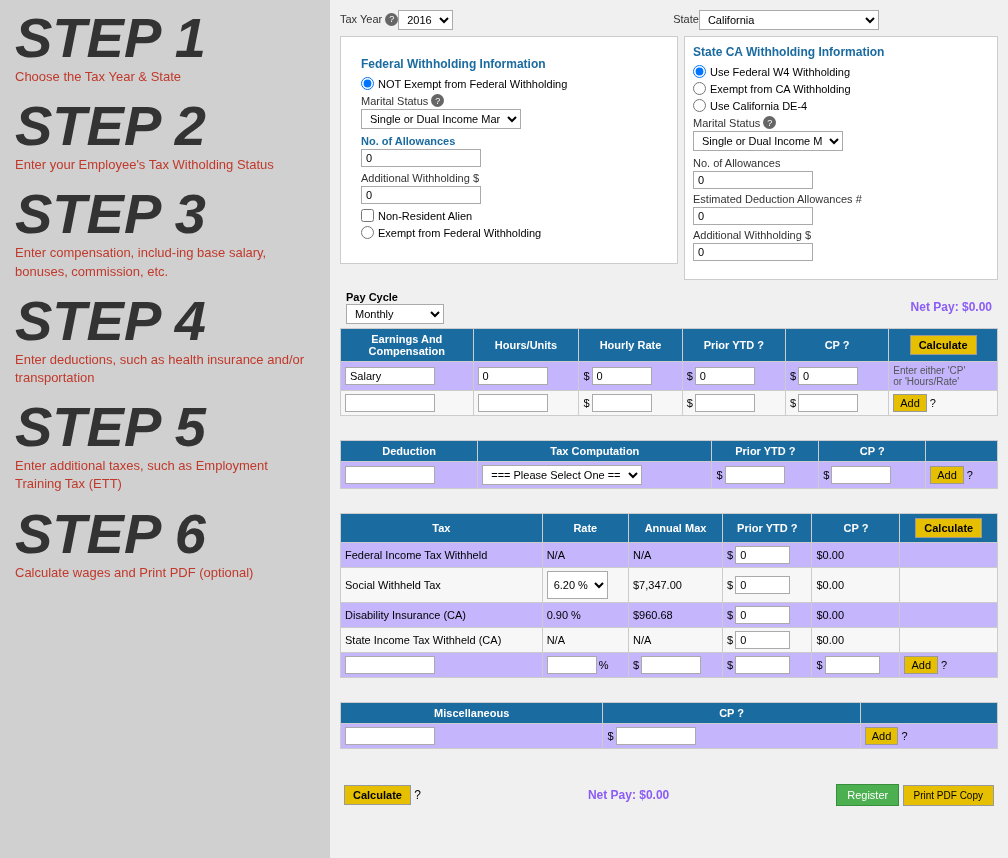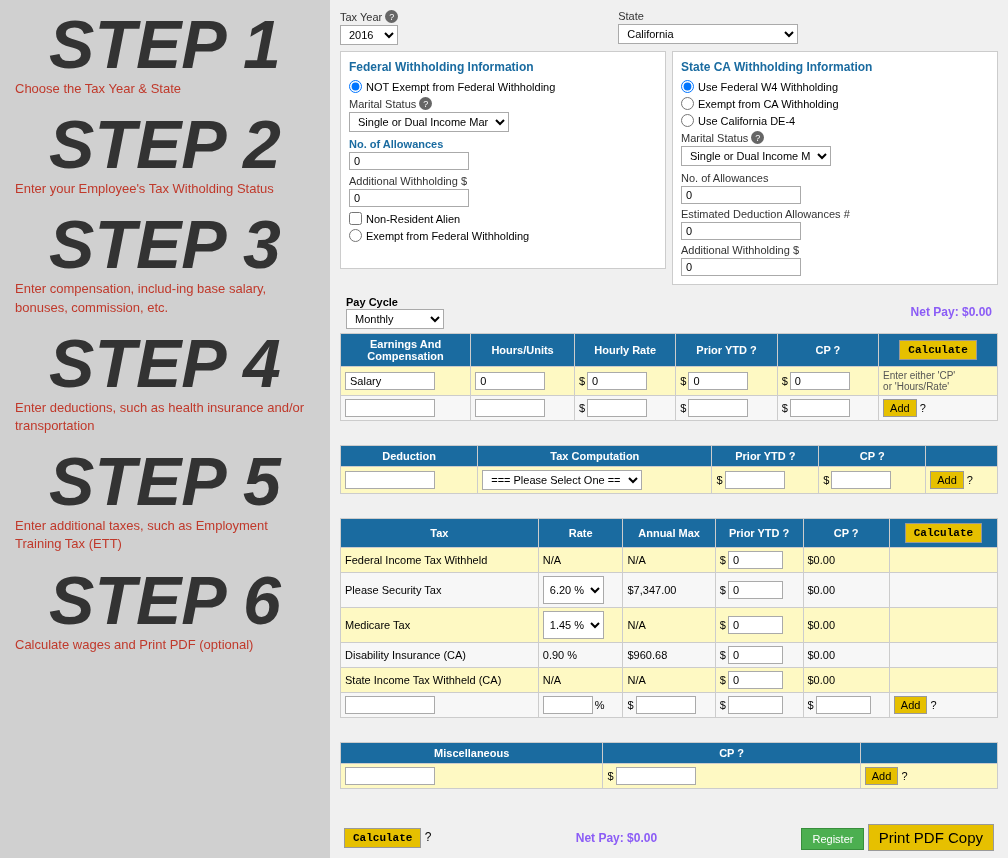--- a/index.html
+++ b/index.html
@@ -8,27 +8,26 @@
     .container { display: flex; width: 1008px; min-height: 858px; }
 
     
     .sidebar {
       width: 330px;
       background: #d0d0d0;
       padding: 10px 15px;
       flex-shrink: 0;
     }
     .step-heading {
-      font-size: 68px;
+      font-size: 56px;
       font-weight: bold;
       color: #333;
       font-style: italic;
       line-height: 1;
       margin-bottom: 2px;
-      text-align: center;
     }
     .step-desc {
       color: #c0392b;
       font-size: 13px;
       margin-bottom: 12px;
       line-height: 1.4;
     }
 
     
     .content {
@@ -75,21 +74,21 @@
       align-items: center;
       gap: 4px;
       margin-bottom: 4px;
       font-size: 11px;
     }
 
     
     .federal-section {
       border: 1px solid #ccc;
       background: #fff;
-      padding: 8px;
+      padding: 20px;
       margin-bottom: 16px;
     }
     .marital-row { margin-bottom: 6px; }
     .allowances-label {
       color: #1a6ba0;
       font-weight: bold;
       font-size: 11px;
     }
     .checkbox-row {
       display: flex;
@@ -133,21 +132,21 @@
       color: #fff;
       padding: 4px 6px;
       font-size: 11px;
       text-align: center;
       border: 1px solid #ccc;
     }
     .calc-table td {
       border: 1px solid #ccc;
       padding: 3px 4px;
       font-size: 11px;
-      background: #fef9c3;
+      background: #c4b5fd;
       vertical-align: middle;
     }
     .calc-table tr:nth-child(even) td { background: #f7f7f7; }
 
     .yellow-input {
       background: #ffffcc;
       border: 1px solid #ccc;
       width: 100%;
       padding: 2px 4px;
       font-size: 11px;
@@ -172,42 +171,41 @@
       white-space: nowrap;
     }
 
     .btn-calculate {
       background: #e6c000;
       border: 1px solid #999;
       padding: 3px 8px;
       font-size: 11px;
       font-weight: bold;
       cursor: pointer;
-      font-family: Liberation Mono, monospace;
     }
     .btn-add {
       background: #e6c000;
       border: 1px solid #999;
       padding: 2px 6px;
       font-size: 11px;
       cursor: pointer;
     }
     .btn-register {
       background: #4caf50;
       color: #fff;
       border: 1px solid #388e3c;
       padding: 4px 10px;
       font-size: 11px;
       cursor: pointer;
     }
     .btn-print {
       background: #e6c000;
       border: 1px solid #999;
       padding: 4px 10px;
-      font-size: 15px;
+      font-size: 10px;
       cursor: pointer;
     }
 
     .bottom-bar {
       display: flex;
       justify-content: space-between;
       align-items: center;
       padding: 6px 4px;
       background: #f0f0f0;
       margin-top: 29px;
@@ -217,21 +215,21 @@
       margin-bottom: 24px;
     }
 
     .top-fields-row {
       display: flex;
       gap: 20px;
       margin-bottom: 6px;
     }
     .top-field-group {
       display: flex;
-      flex-direction: column;
+      flex-direction: row;
     }
 
     .two-panel {
       display: flex;
       gap: 6px;
       margin-bottom: 6px;
     }
     .panel-half {
       flex: 1;
     }
@@ -536,44 +534,27 @@
             <td>
               <div class="dollar-cell">
                 <span>$</span>
                 <input type="text" class="white-input" value="0" style="width: 55px;">
               </div>
             </td>
             <td>$0.00</td>
             <td></td>
           </tr>
           <tr>
-            <td>Please Security Tax</td>
+            <td>Social Withheld Tax</td>
             <td>
               <select class="pct-select">
                 <option selected="">6.20 %</option>
               </select>
             </td>
             <td>$7,347.00</td>
-            <td>
-              <div class="dollar-cell">
-                <span>$</span>
-                <input type="text" class="white-input" value="0" style="width: 55px;">
-              </div>
-            </td>
-            <td>$0.00</td>
-            <td></td>
-          </tr>
-          <tr>
-            <td>Medicare Tax</td>
-            <td>
-              <select class="pct-select">
-                <option selected="">1.45 %</option>
-              </select>
-            </td>
-            <td>N/A</td>
             <td>
               <div class="dollar-cell">
                 <span>$</span>
                 <input type="text" class="white-input" value="0" style="width: 55px;">
               </div>
             </td>
             <td>$0.00</td>
             <td></td>
           </tr>
           <tr>

